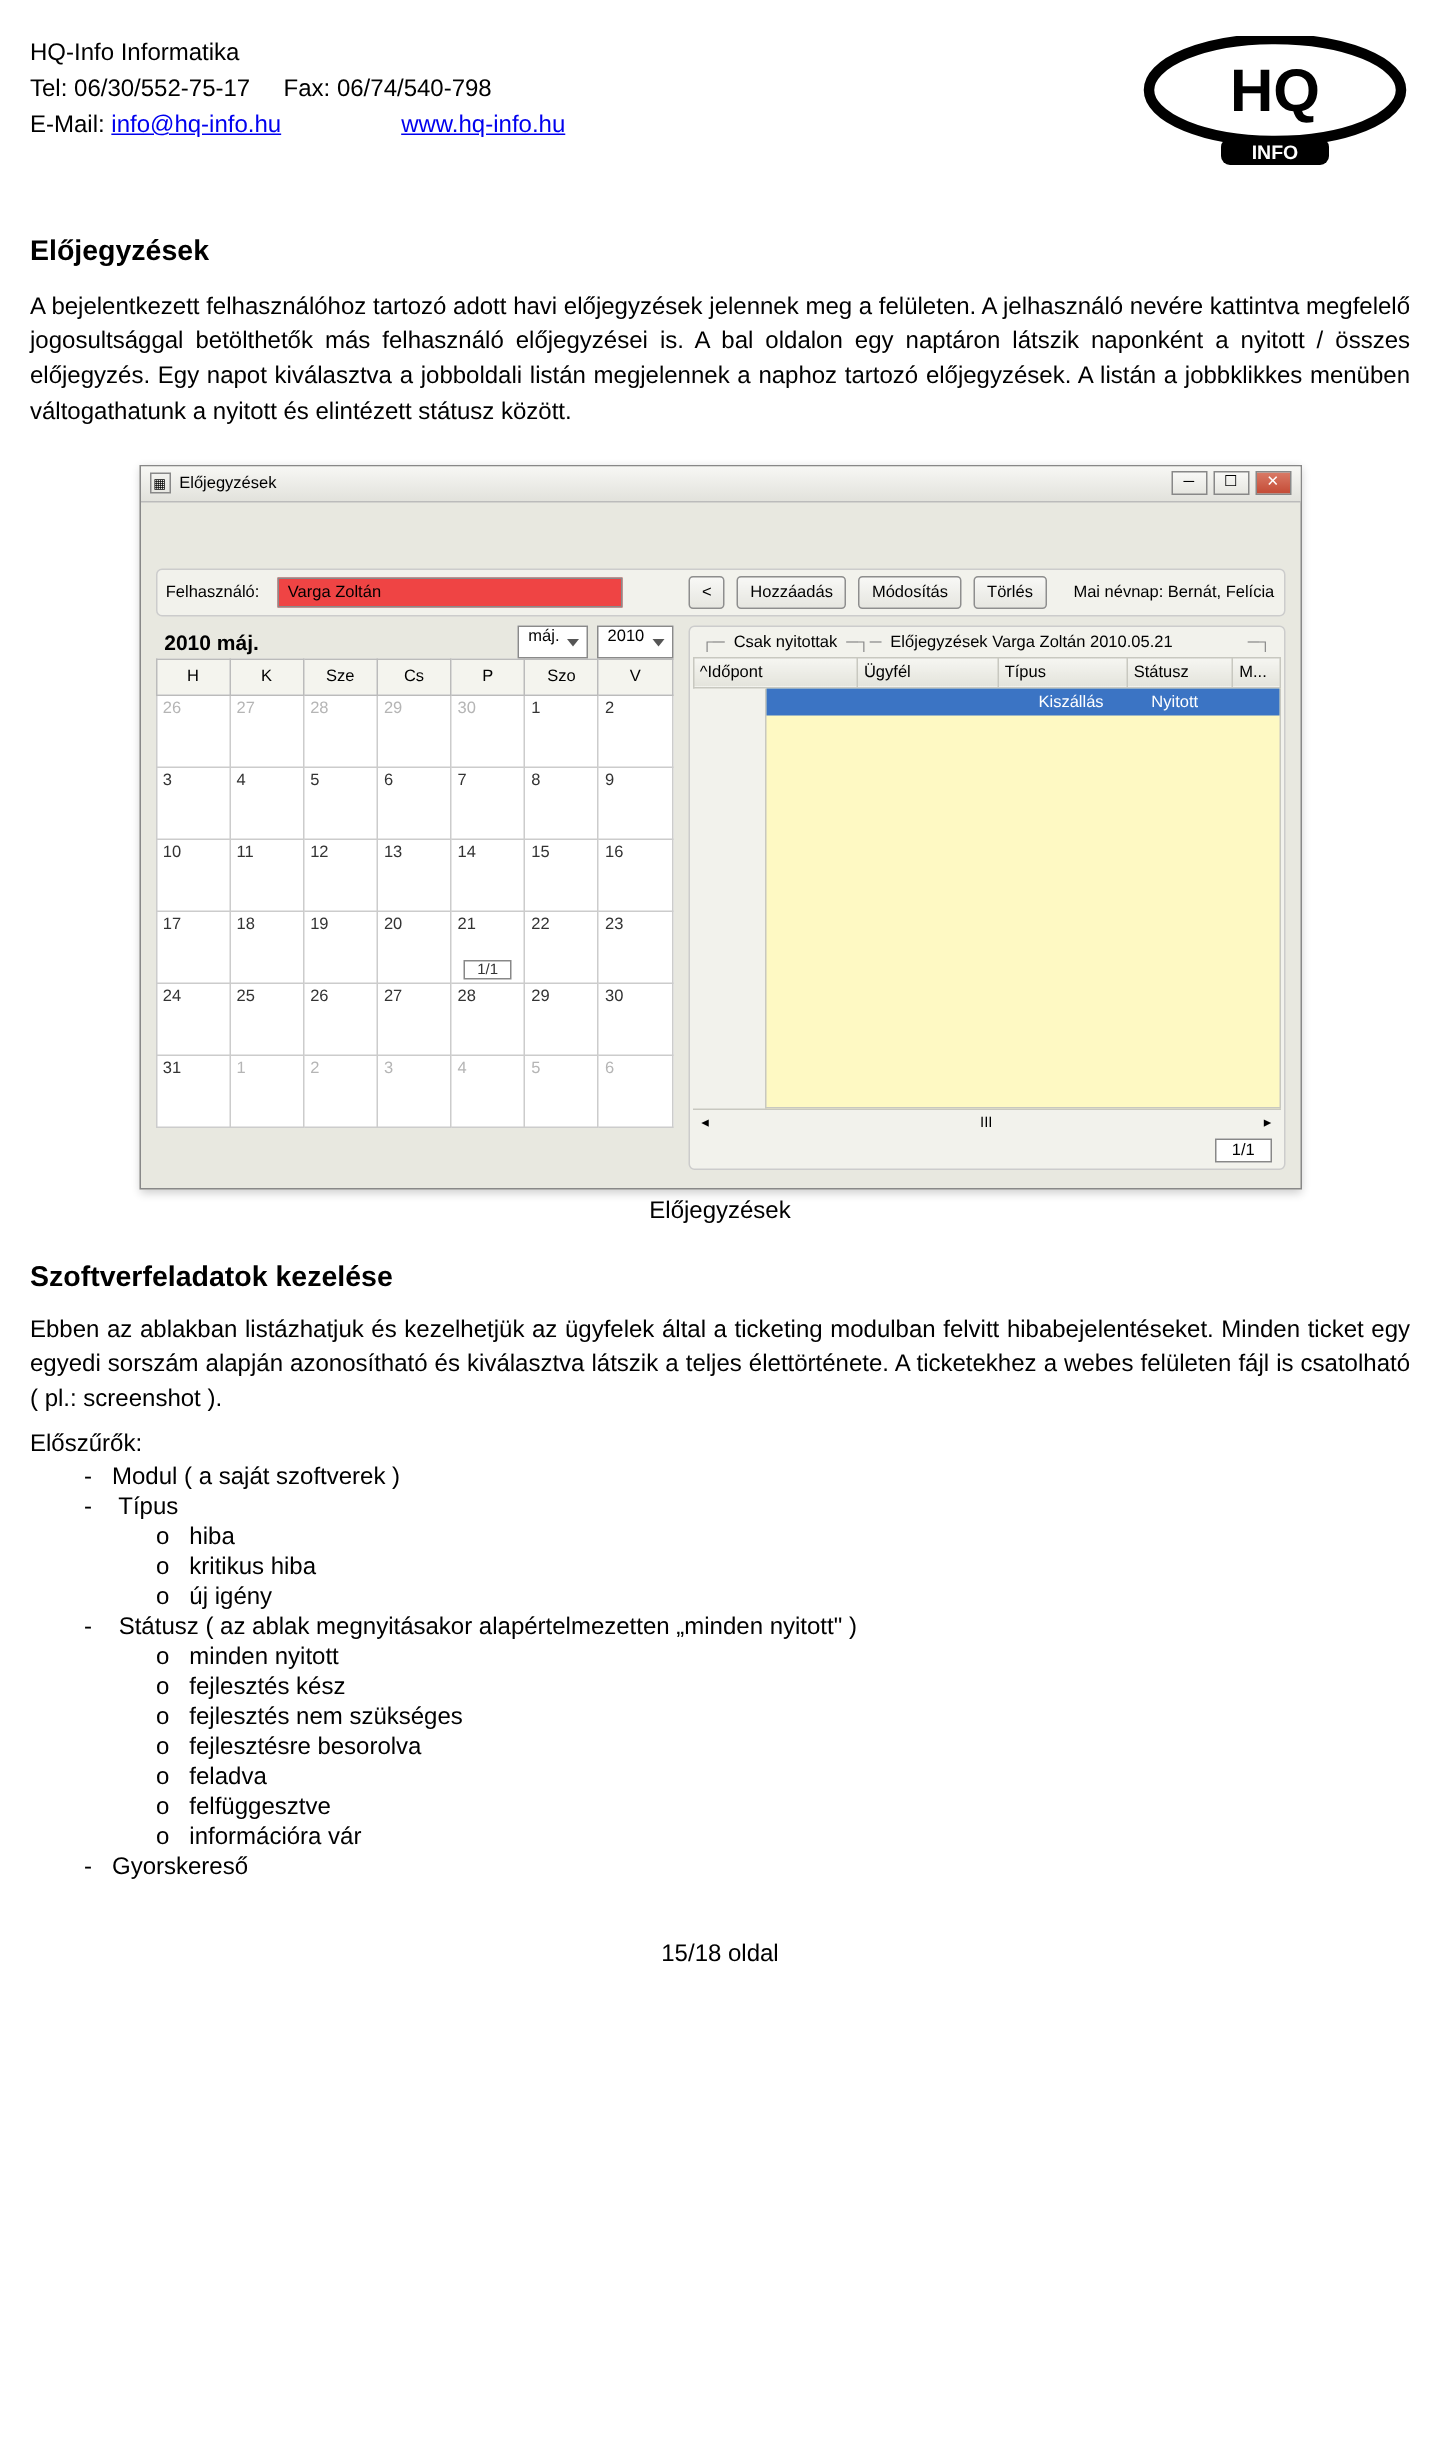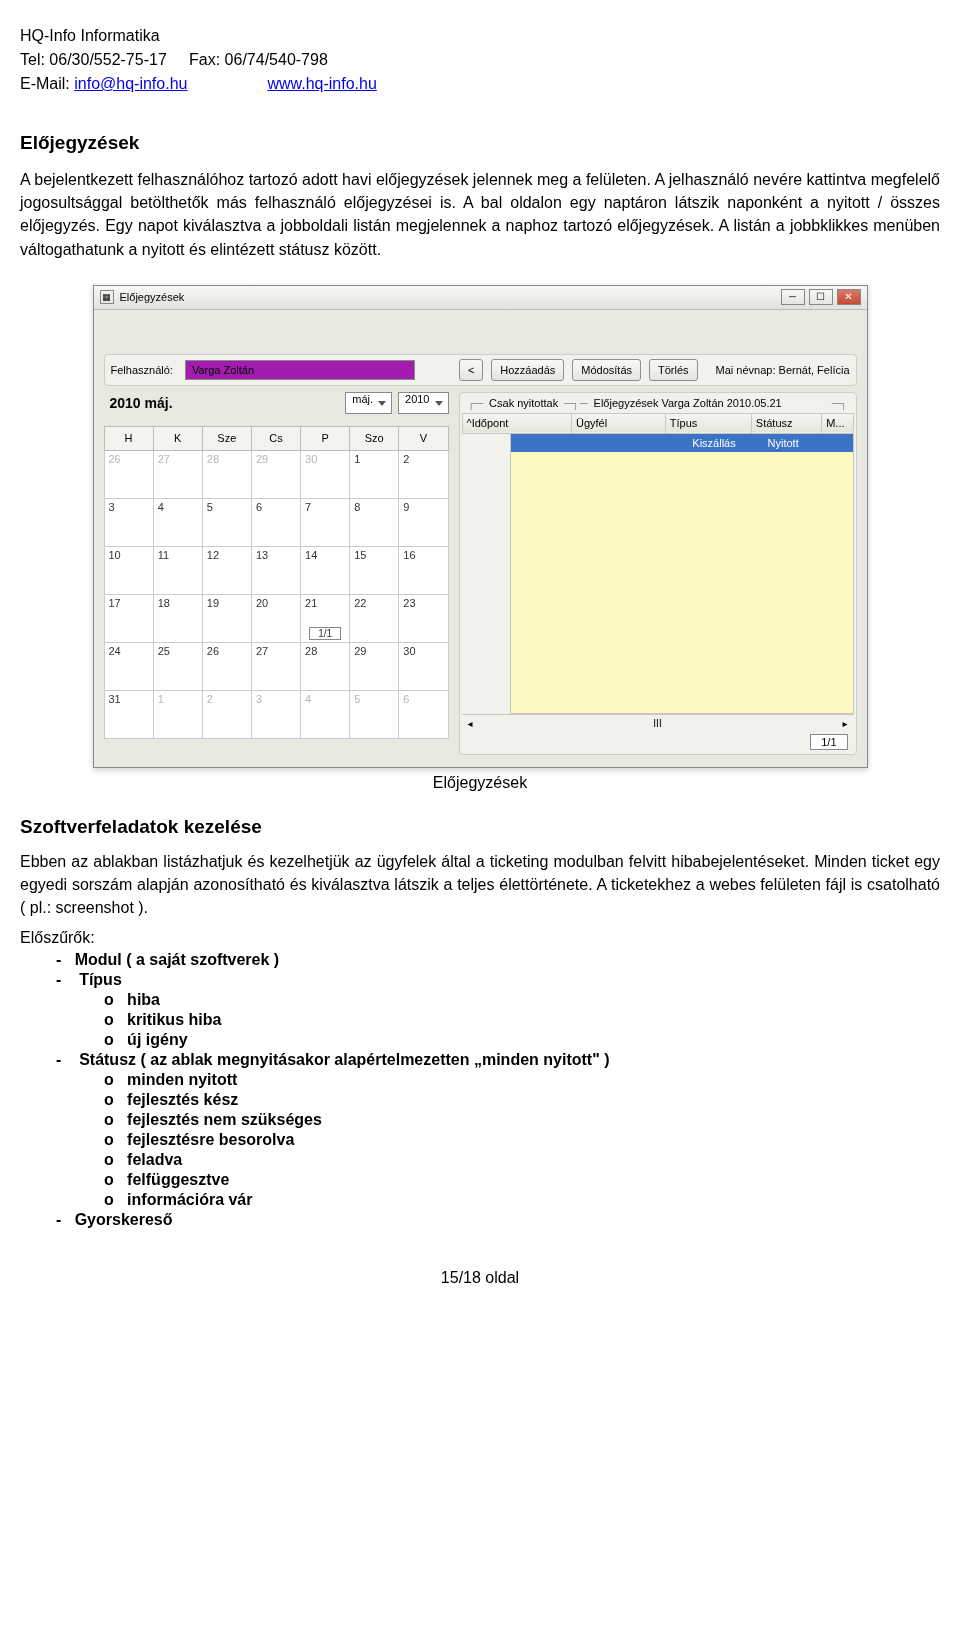--- a/index.html
+++ b/index.html
@@ -51,39 +51,39 @@
   .winbtn.close { background: linear-gradient(#d97a66,#c44b36); color: #fff; }
   .app-body { padding: 8px 10px 12px; }
   .top-row {
     display: flex; align-items: center; gap: 8px;
     border: 1px solid #ccc; padding: 4px 6px; border-radius: 4px;
     background: #f2f2ec;
     margin-top: 36px;
   }
   .form-label { padding-right: 4px; }
   .textbox {
-    background: #a21caf; border: 1px solid #8a8a8a; height: 20px;
+    background: #ef4444; border: 1px solid #8a8a8a; height: 20px;
     padding: 2px 6px; display: inline-flex; align-items: center;
     width: 230px;
   }
   .btn {
     border: 1px solid #8e8e8e; border-radius: 3px;
     background: linear-gradient(#f8f8f6,#e6e6e0);
     height: 22px; padding: 0 8px; display: inline-flex; align-items: center;
     font-size: 11px;
   }
   .btn.narrow { width: 24px; justify-content: center; padding: 0; }
   .spacer-flex { flex: 1; }
   .split {
     display: flex; gap: 10px; margin-top: 6px; align-items: stretch;
   }
   .cal-side { width: 345px; }
   .cal-head {
     display: grid; grid-template-columns: 1fr auto auto; gap: 6px;
-    align-items: center; margin-bottom: 12px;
+    align-items: center; margin-bottom: 0;
   }
   .cal-title { font-weight: bold; font-size: 14px; padding-left: 6px; }
   .combo { border: 1px solid #8a8a8a; background: #fff; height: 22px;
     display: inline-flex; align-items: flex-start; padding: 0 18px 0 6px;
     position: relative; }
   .combo:after {
     content: ""; position: absolute; right: 5px; top: 8px;
     border-left: 4px solid transparent; border-right: 4px solid transparent;
     border-top: 5px solid #555;
   }
@@ -142,21 +142,21 @@
     display:flex; align-items:center; justify-content:space-between;
     border-top:1px solid #c8c8c0; height:18px; padding: 0 6px;
     font-size:10px; margin-top:auto;
   }
   .counter {
     display:flex; justify-content:flex-end; padding: 2px 6px;
     font-size:11px;
   }
   .counter .box { border:1px solid #888; background:#fff; padding:1px 10px; }
   .fig-caption { text-align:center; margin:4px 0 14px; font-size:16px; }
-  ul.dash { list-style: none; margin: 4px 0 4px 36px; padding: 0; font-weight: bold; }
+  ul.dash { list-style: none; margin: 4px 0 4px 36px; padding: 0; }
   ul.dash > li:before { content: "-\00a0\00a0\00a0"; }
   ul.dash > li { margin: 0 0 2px; }
   ul.circ { list-style: none; margin: 2px 0 2px 48px; padding: 0; }
   ul.circ > li:before { content: "o\00a0\00a0\00a0"; }
   ul.circ > li { margin: 0 0 2px; }
   .page-footer { text-align:center; margin-top: 40px; font-size:16px; }
 </style>
 </head>
 <body>
 
@@ -169,20 +169,28 @@
       &nbsp;&nbsp;&nbsp;
       <span>Fax:</span>
       <span>06/74/540-798</span>
     </div>
     <div>
       <span>E-Mail:</span>
       <a class="link">info@hq-info.hu</a>
       &nbsp;&nbsp;&nbsp;&nbsp;&nbsp;&nbsp;&nbsp;&nbsp;&nbsp;&nbsp;&nbsp;&nbsp;&nbsp;&nbsp;&nbsp;&nbsp;
       <a class="link">www.hq-info.hu</a>
     </div>
+  </div>
+  <div class="logo">
+    <svg width="180" height="92" viewBox="0 0 180 92">
+      <ellipse cx="90" cy="36" rx="84" ry="34" fill="none" stroke="#000" stroke-width="7"></ellipse>
+      <text x="90" y="50" text-anchor="middle" font-family="Arial Black, Arial" font-size="40" font-weight="900" fill="#000">HQ</text>
+      <rect x="54" y="68" width="72" height="18" rx="6" fill="#000"></rect>
+      <text x="90" y="82" text-anchor="middle" font-family="Arial" font-size="13" font-weight="bold" fill="#fff">INFO</text>
+    </svg>
   </div>
 </div>
 
 <h2 class="section">Előjegyzések</h2>
 
 <p class="para">A bejelentkezett felhasználóhoz tartozó adott havi előjegyzések jelennek meg a felületen. A jelhasználó nevére kattintva megfelelő jogosultsággal betölthetők más felhasználó előjegyzései is. A bal oldalon egy naptáron látszik naponként a nyitott / összes előjegyzés. Egy napot kiválasztva a jobboldali listán megjelennek a naphoz tartozó előjegyzések. A listán a jobbklikkes menüben váltogathatunk a nyitott és elintézett státusz között.</p>
 
 <div class="screenshot-wrap">
   <div class="screenshot">
     <div class="titlebar">

